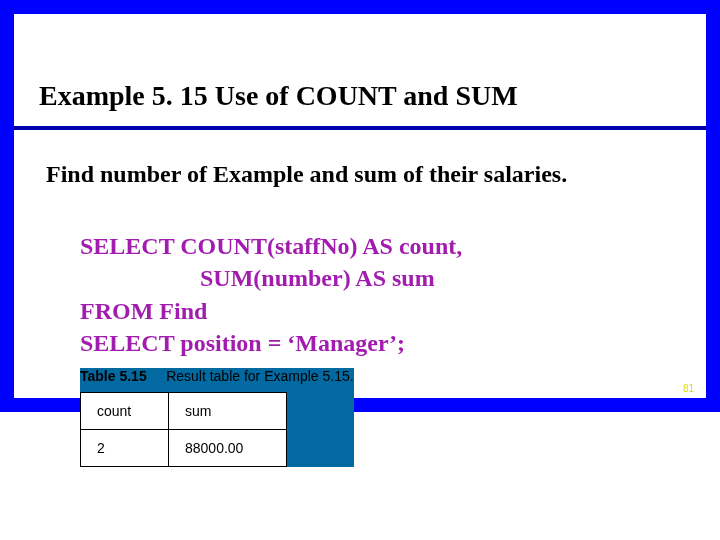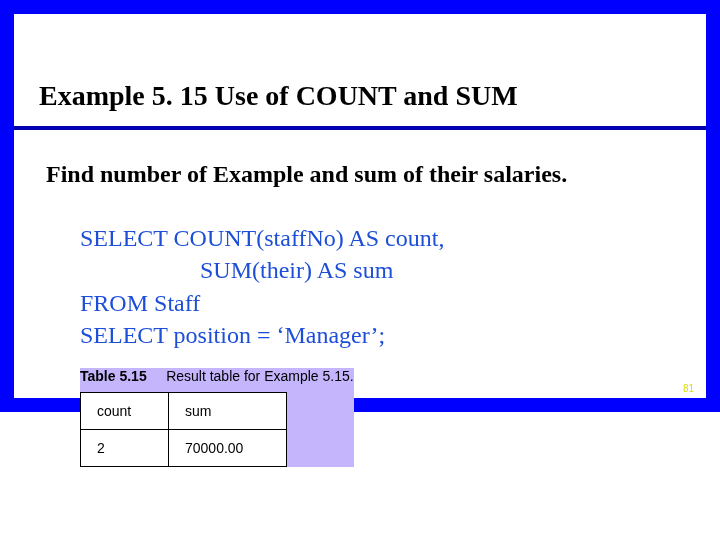--- a/index.html
+++ b/index.html
@@ -47,34 +47,34 @@
     position: absolute;
     left: 32px;
     top: 147px;
     font-size: 24px;
     font-weight: bold;
     color: #000000;
   }
   .code {
     position: absolute;
     left: 66px;
-    top: 208px;
+    top: 216px;
     font-size: 24px;
-    font-weight: normal;
-    color: #1d4ed8;
+    font-weight: bold;
+    color: #a21caf;
     line-height: 1.35;
   }
   .code div.indent2 {
     padding-left: 120px;
   }
   .result-table-wrap {
     position: absolute;
     left: 66px;
     top: 354px;
-    background: #c4b5fd;
+    background: #0369a1;
   }
   .caption {
     font-family: Arial, Helvetica, sans-serif;
     font-size: 14px;
     color: #000000;
     margin-bottom: 8px;
   }
   .caption .bold {
     font-weight: bold;
   }
@@ -110,40 +110,40 @@
 <div class="slide">
   <div class="inner">
 
     <div class="title">Example 5. 15  Use of COUNT and SUM</div>
     <div class="title-underline"></div>
 
     <div class="subtitle">Find number of Example and sum of their salaries.</div>
 
     <div class="code">
       <div>SELECT COUNT(staffNo) AS count,</div>
-      <div class="indent2">SUM(their) AS sum</div>
-      <div>FROM Staff</div>
+      <div class="indent2">SUM(number) AS sum</div>
+      <div>FROM Find</div>
       <div>SELECT position = ‘Manager’;</div>
     </div>
 
     <div class="result-table-wrap">
       <div class="caption">
         <span class="bold">Table 5.15</span>
         <span>&nbsp;&nbsp;&nbsp;</span>
         <span>Result table for Example 5.15.</span>
       </div>
       <table class="result">
         <tbody>
             <tr>
           <th>count</th>
           <th class="wide">sum</th>
         </tr>
         <tr>
           <td>2</td>
-          <td class="wide">70000.00</td>
+          <td class="wide">88000.00</td>
         </tr>
       </tbody>
         </table>
     </div>
 
   </div>
   <div class="page-num">81</div>
 </div>
 
 </body></html>

